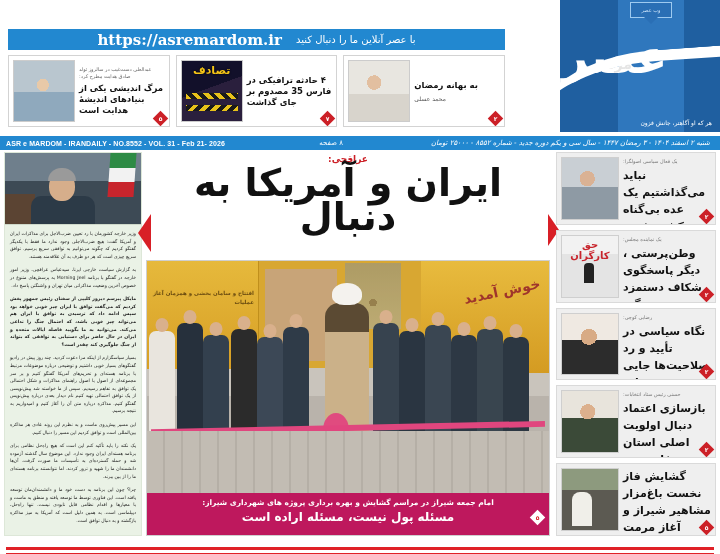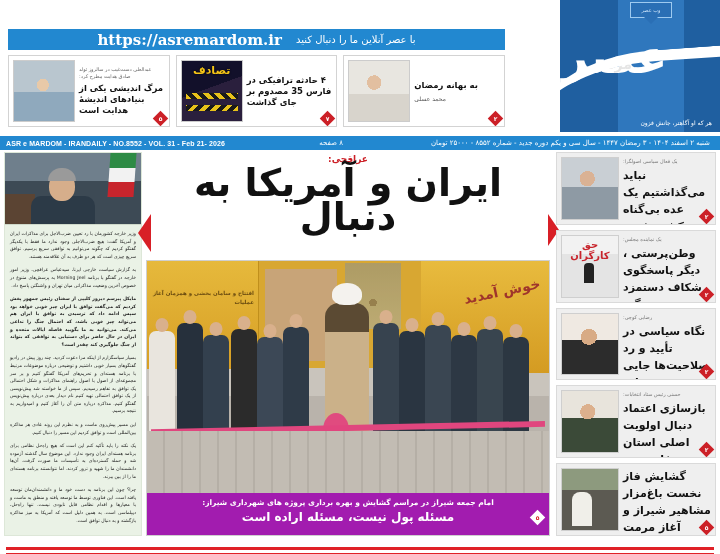--- a/index.html
+++ b/index.html
@@ -230,21 +230,21 @@
     top: 136px; left: 0;
     width: 720px; height: 14px;
     background: #2288d0;
     color: #ffffff;
     display: flex;
     align-items: center;
     direction: rtl;
     font-size: 7px;
     padding: 0 6px;
   }
-  .infobar .fa-date { flex: 0 0 auto; padding-right: 4px; }
+  .infobar .fa-date { flex: 0 0 auto; padding-right: 4px; font-style: italic; }
   .infobar .pages { flex: 0 0 auto; margin-right: 88px; }
   .infobar .en {
     margin-right: auto;
     direction: ltr;
     font-family: "Liberation Sans", sans-serif;
     font-weight: bold;
     font-size: 7px;
     letter-spacing: .1px;
   }
 
@@ -482,21 +482,21 @@
     bottom: 0; left: 0; right: 0;
     height: 62px;
     background: repeating-linear-gradient(90deg, #c2bcb3 0 16px, #b5afa6 16px 18px),
                 #bdb7ae;
   }
   .caption-bar {
     position: absolute;
     bottom: 0; left: 0;
     width: 100%;
     height: 42px;
-    background: #a21caf;
+    background: #be185d;
     color: #fff;
     direction: rtl;
     text-align: center;
     padding: 4px 20px 0 20px;
   }
   .caption-kicker {
     font-size: 7.5px;
     font-weight: bold;
     line-height: 11px;
   }

